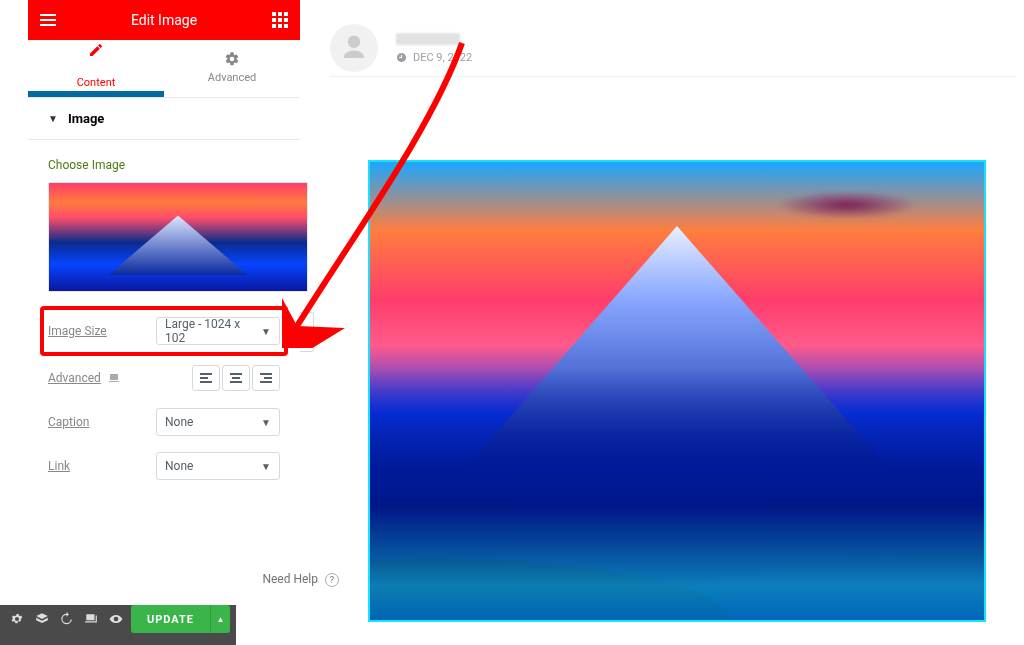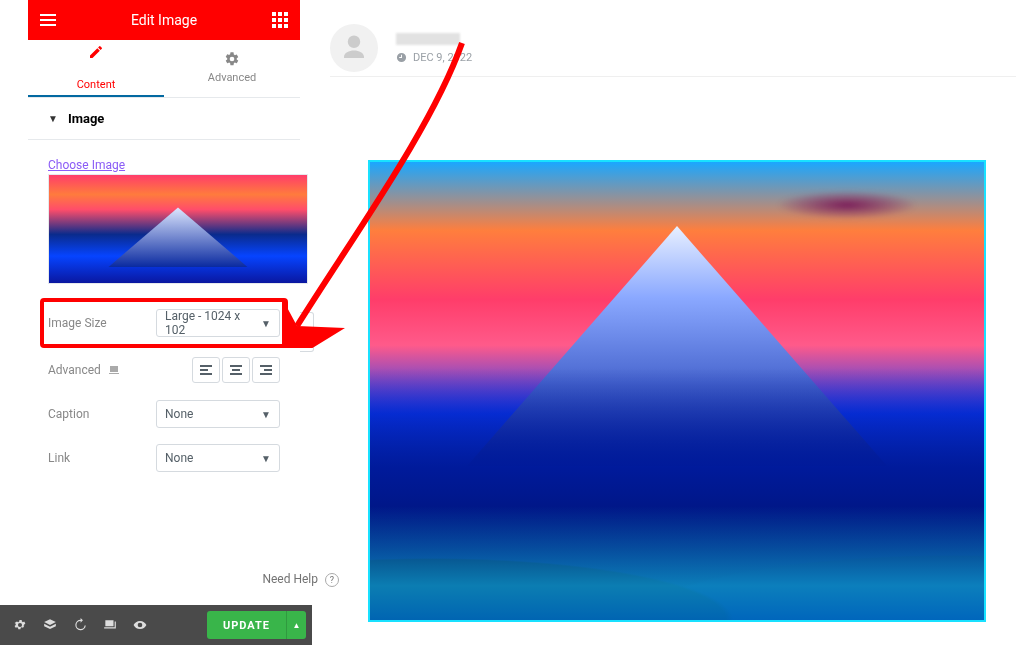--- a/index.html
+++ b/index.html
@@ -12,45 +12,45 @@
   .topbar-title { font-size:14px; font-weight:400; }
   .hamburger { display:flex; flex-direction:column; gap:3px; }
   .hamburger span { display:block; width:16px; height:2px; background:#fff; }
   .dots9 { display:grid; grid-template-columns:repeat(3,4px); grid-template-rows:repeat(3,4px); gap:2px; }
   .dots9 span { width:4px; height:4px; background:#fff; }
 
   .tabbar { height:58px; display:flex; border-bottom:1px solid #e6e9ec; background:#fff; }
   .tabbar .tab { flex:1; text-align:center; display:flex; flex-direction:column; align-items:center; justify-content:center; gap:4px; cursor:pointer; color:#888; font-size:11px; }
   .tabbar .tab.active { color:#ff0000; }
   .tabbar .tab .tabicon { width:16px; height:16px; display:flex; align-items:center; justify-content:center; }
-  .tabbar .tab.active-border { border-bottom:2px solid #0369a1;gap:18px; }
+  .tabbar .tab.active-border { border-bottom:6px solid #0369a1;gap:18px; }
   .tabbar .tab:not(.active-border){ border-bottom:3px solid transparent; }
 
   .section { padding:0; }
   .section-head { height:42px; border-bottom:1px solid #e6e9ec; display:flex; align-items:center; gap:10px; padding:0 20px; font-size:13px; font-weight:700; cursor:pointer; }
   .section-head .caret { font-size:10px; color:#333; }
   .section-body { padding:18px 20px 0 20px; }
-  .label-small { font-size:12px; color:#8b5cf6; margin-bottom:2px;text-decoration:underline; }
+  .label-small { font-size:12px; color:#4d7c0f; margin-bottom:10px; }
   .thumb { width:260px; height:110px; background:linear-gradient(to bottom,#ff3d6a 0%,#ff7b3d 18%,#ff4d6a 32%,#0a2b8c 55%,#0644ff 75%,#0a17a0 100%); position:relative; margin-bottom:14px; border:1px solid #e6e9ec; overflow:hidden; }
   .thumb::after{ content:""; position:absolute; left:50%; top:30%; transform:translateX(-50%); width:140px; height:60px; background:linear-gradient(180deg,#dfe8ff,#0a2aa0); clip-path:polygon(50% 0,100% 100%,0 100%); }
   .control-row { display:flex; align-items:center; height:44px; gap:8px; }
-  .control-row .cl-label { flex:0 0 100px; font-size:12px; color:#888; display:flex; align-items:center; gap:6px; }
+  .control-row .cl-label { flex:0 0 100px; font-size:12px; color:#888; display:flex; align-items:center; gap:6px;text-decoration:underline; }
   .control-row .cl-field { flex:1; }
   .selectbox { height:28px; border:1px solid #d5dadf; background:#fff; font-size:12px; color:#556068; display:flex; align-items:center; justify-content:space-between; padding:0 8px; cursor:pointer; border-radius:3px; }
   .selectbox .caret-down { font-size:10px; color:#556068; }
   .highlighted { border:4px solid #ff0000; border-radius:4px; padding:4px 4px; margin:0 -8px 0 -8px; }
   .highlighted .control-row{ height:34px; }
   .align-group { display:flex; gap:2px; justify-content:flex-end; }
   .align-btn { width:28px; height:26px; border:1px solid #d5dadf; display:flex; align-items:center; justify-content:center; cursor:pointer; font-size:11px; color:#556068; border-radius:3px; }
   .monitor-icon{ width:14px; height:12px; }
 
   .need-help { position:absolute; bottom:58px; left:0; width:300px; text-align:right; font-size:12px; color:#737373;margin-left:39px; }
   .need-help .q { display:inline-flex; width:14px; height:14px; border:1px solid #aaa; border-radius:50%; align-items:center; justify-content:center; font-size:9px; margin-left:4px; }
 
-  .footer { position:absolute; bottom:0; left:0; width:312px; height:40px; background:#4a4a4a; display:flex; align-items:center; padding:0 6px; gap:2px; }
+  .footer { position:absolute; bottom:0; left:0; width:236px; height:40px; background:#4a4a4a; display:flex; align-items:flex-start; padding:0 6px; gap:2px; }
   .footer .fbtn { width:28px; height:28px; display:flex; align-items:center; justify-content:center; color:#ddd; cursor:pointer; font-size:14px; }
   .footer .spacer{ flex:1; }
   .footer .update-wrap{ display:flex; }
   .footer .update-btn { height:28px; background:#39b54a; color:#fff; font-size:11px; font-weight:700; letter-spacing:1px; border:none; padding:0 16px; cursor:pointer; border-radius:3px 0 0 3px; }
   .footer .update-caret { height:28px; width:20px; background:#39b54a; color:#fff; display:flex; align-items:center; justify-content:center; cursor:pointer; border-left:1px solid rgba(0,0,0,.15); border-radius:0 3px 3px 0; font-size:8px;}
 
   
   .collapse-handle{ position:absolute; left:300px; top:312px; width:14px; height:40px; background:#fff; border:1px solid #d5dadf; border-left:none; display:flex; align-items:center; justify-content:center; font-size:10px; color:#556068; cursor:pointer; border-radius:0 3px 3px 0;}
 
   

